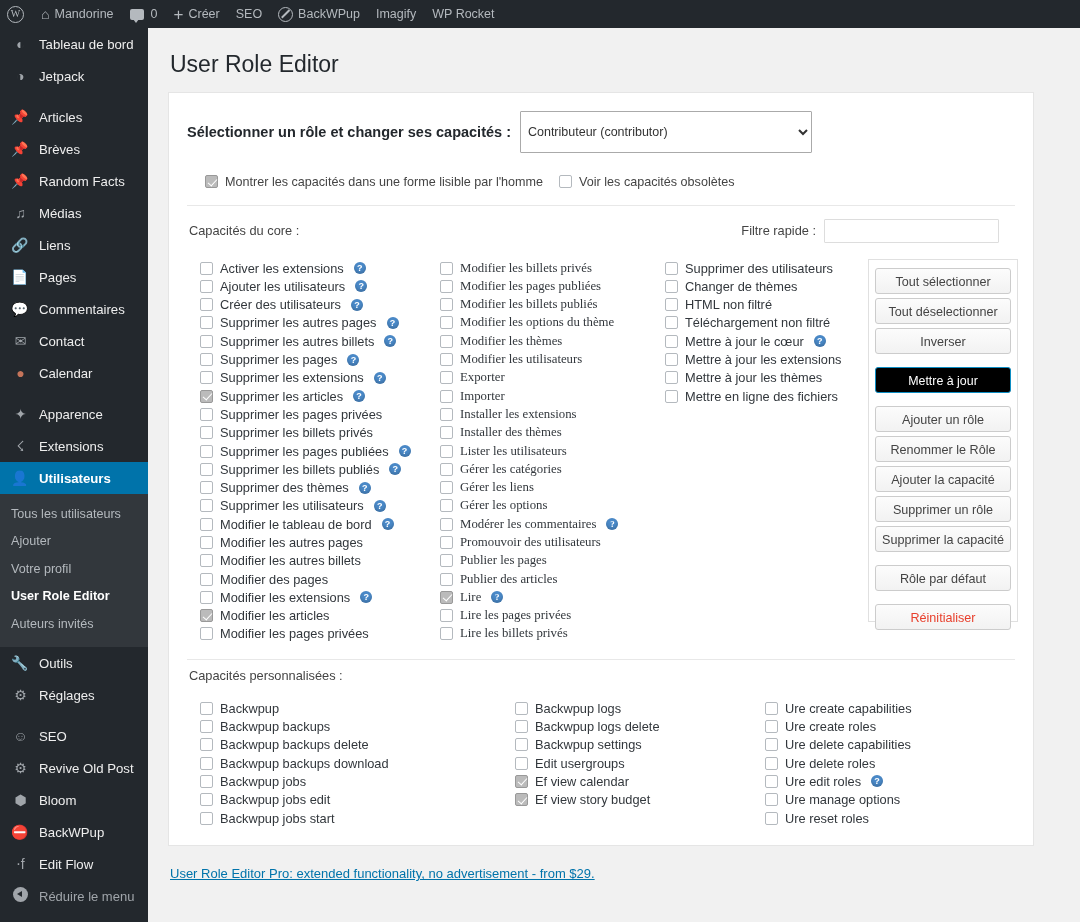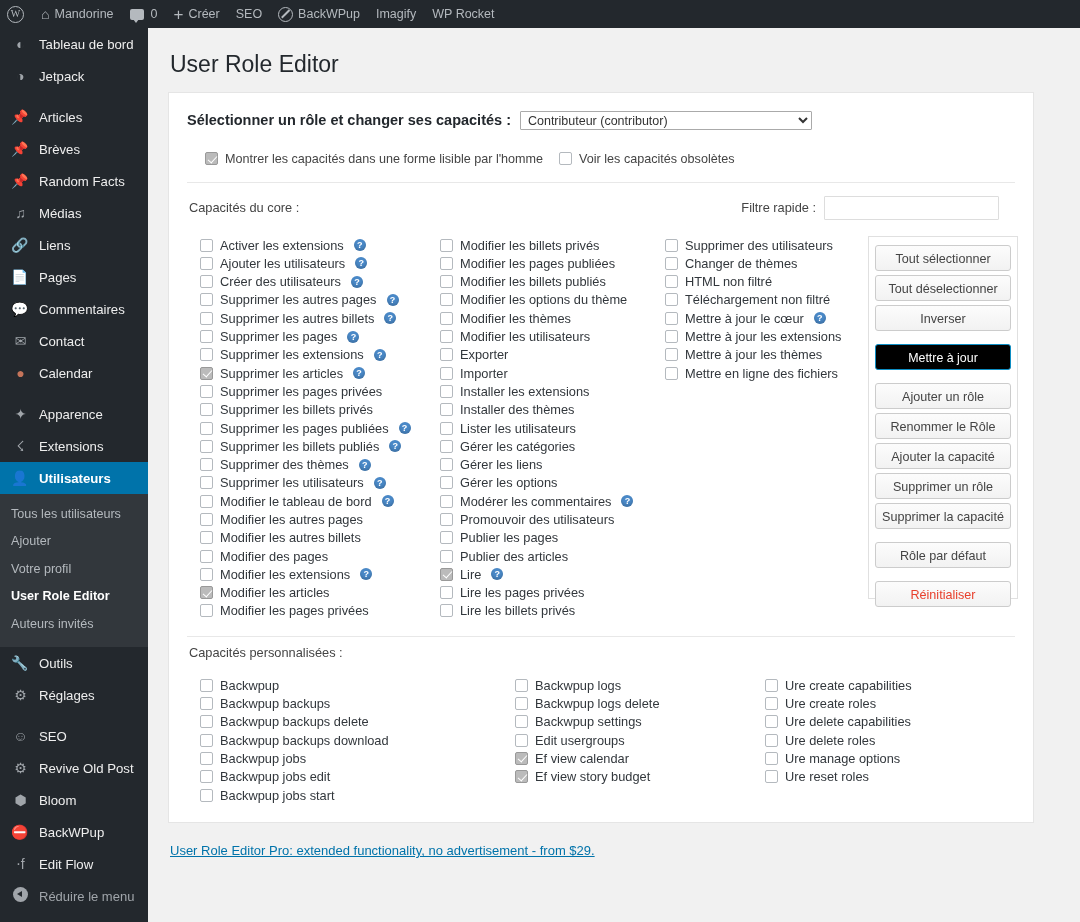--- a/index.html
+++ b/index.html
@@ -113,21 +113,21 @@
     font-family:"Liberation Sans", sans-serif;
   }
   .panel{
     background:#fff; border:1px solid #e5e5e5;
     width:866px; padding:16px 18px 14px 18px;
   }
 
   .role-row{ display:flex; align-items:center; gap:9px; margin:2px 0 0 0; }
   .role-label{ font-size:14.5px; font-weight:700; color:#23282d; }
   select.role-select{
-    width:292px; height:19px; font-size:12.5px;
+    width:292px; height:42px; font-size:12.5px;
     font-family:"Liberation Sans", sans-serif;
     border:1px solid #aaa; background:#fff; color:#333;
     padding:1px 3px; border-radius:1px;
   }
 
   .opts-row{ display:flex; align-items:center; gap:16px; margin:22px 0 0 18px; }
   .opt{ display:flex; align-items:center; gap:7px; font-size:12.6px; color:#444; cursor:pointer; }
 
   .cb{
     width:13px; height:13px; flex:0 0 13px;
@@ -152,21 +152,21 @@
   .filter-label{ font-size:12.8px; color:#444; }
   input.filter-input{
     width:175px; height:24px; border:1px solid #ddd; background:#fff;
     font-size:12.5px; padding:2px 6px; border-radius:1px; color:#333;
     font-family:"Liberation Sans", sans-serif;
   }
 
   .caps-area{ display:flex; margin-top:16px; }
   .caps-cols{ display:flex; flex:1; }
   .caps-col{ width:240px; padding-left:13px; }
-  .caps-col.c2{ width:225px; }
+  .caps-col.c2{ width:225px;font-family:Liberation Serif, serif; }
   .caps-col.c3{ width:210px; }
   .cap{
     display:flex; align-items:center; gap:7px;
     height:18.3px; font-size:12.8px; color:#32373c;
     cursor:pointer; white-space:nowrap;
   }
   .cap .cb{ margin-top:0px; }
   .help{
     display:inline-block; width:12px; height:12px; border-radius:50%;
     background:#4a89c8; position:relative; flex:0 0 12px; margin-left:3px;
@@ -698,20 +698,25 @@
           <div class="cap">
             <span class="cb"></span>
             <span>Ure delete capabilities</span>
           </div>
           <div class="cap">
             <span class="cb"></span>
             <span>Ure delete roles</span>
           </div>
           <div class="cap">
             <span class="cb"></span>
+            <span>Ure edit roles</span>
+            <span class="help"></span>
+          </div>
+          <div class="cap">
+            <span class="cb"></span>
             <span>Ure manage options</span>
           </div>
           <div class="cap">
             <span class="cb"></span>
             <span>Ure reset roles</span>
           </div>
         </div>
     </div>
   </div>
 

